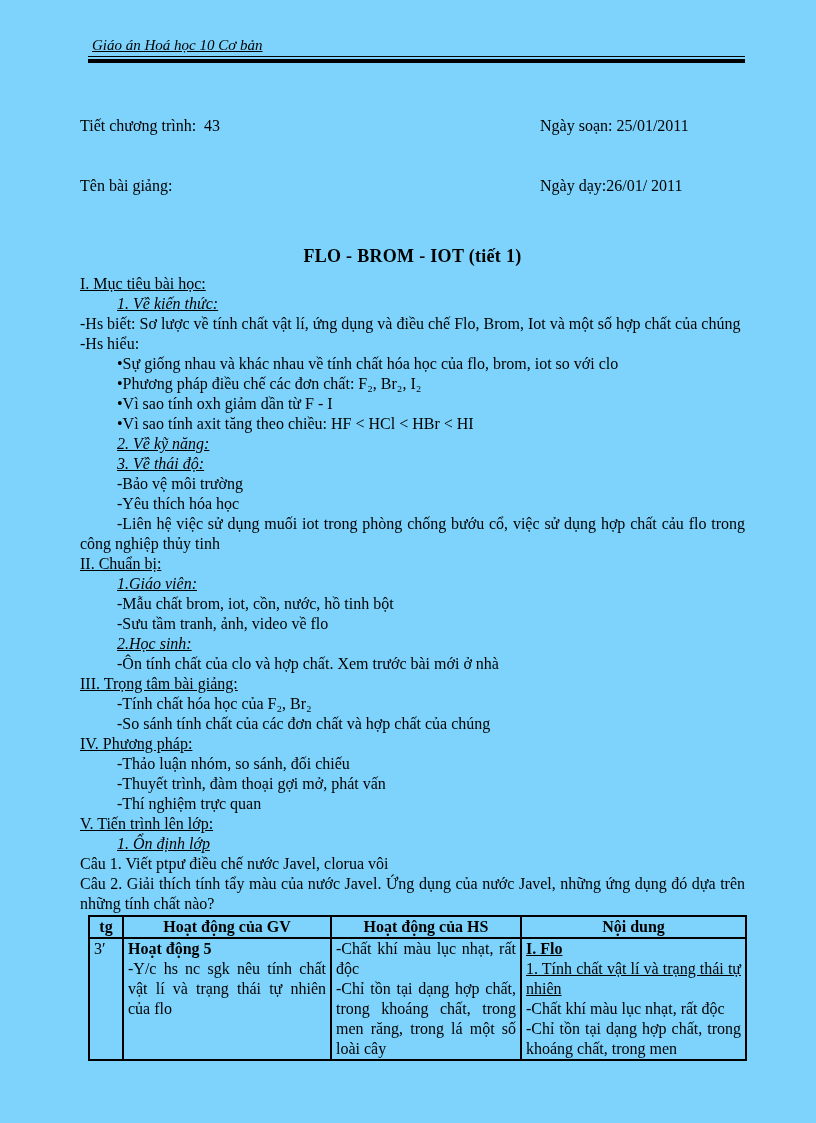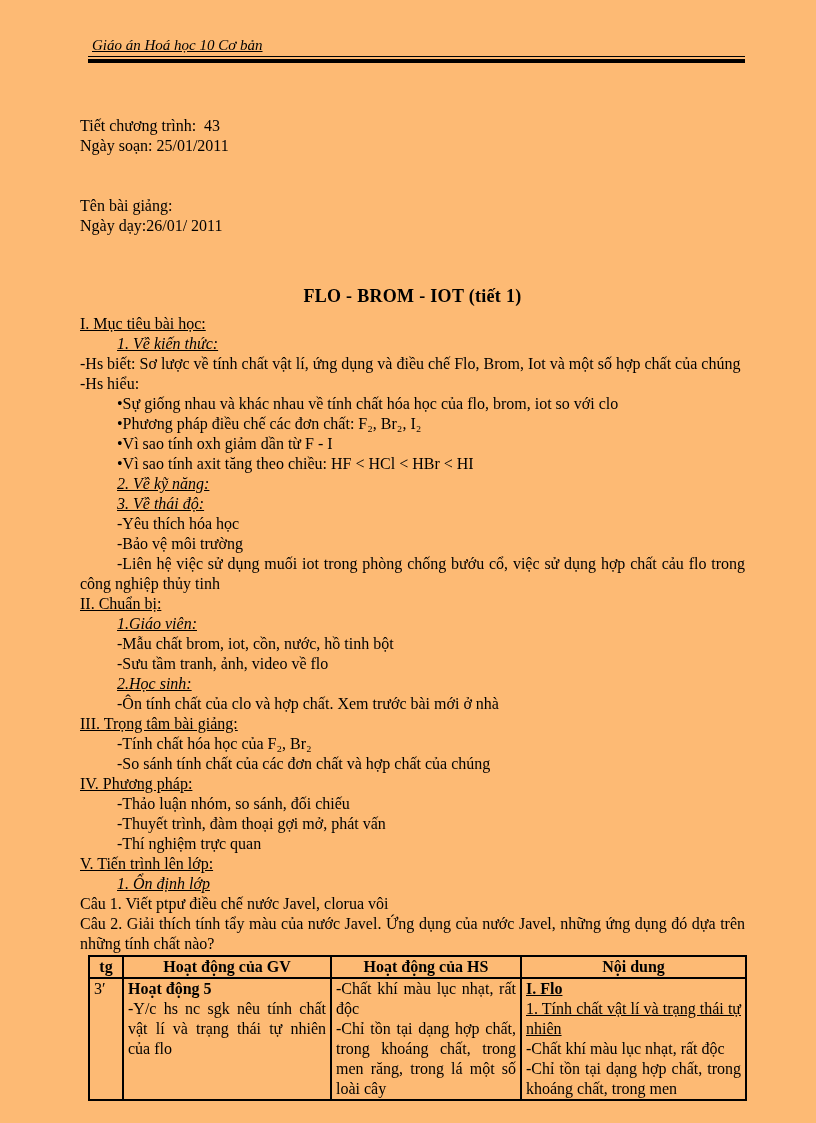--- a/index.html
+++ b/index.html
@@ -1,32 +1,32 @@
 <!DOCTYPE html>
 <html lang="vi"><head>
 <meta charset="utf-8">
 <style>
   html,body { margin:0; padding:0; background:#ffffff; }
   .page {
     position:relative;
     width:816px; height:1123px;
     box-sizing:border-box;
     padding:36px 71px 0 80px;
-    background:#fdba74;
+    background:#7dd3fc;
     color:#000;
     font-family:"Liberation Serif","DejaVu Serif",serif;
     font-size:16px; line-height:20px;
     overflow:hidden;
   }
   
   .booklet { margin-left:12px; font-style:italic; text-decoration:underline; font-size:15px; line-height:18px; }
   .header-rule { margin-left:8px; margin-top:2px; height:2px; border-top:1px solid #000; border-bottom:4px solid #000; }
   
   .meta { margin-top:13px; white-space:pre-wrap; }
-  .meta-row { display:flex;flex-direction:column; }
+  .meta-row { display:flex; }
   .meta-left { flex:1 1 auto; }
   .meta-right { width:205px; flex:0 0 auto; }
   
   .doc-title { margin:5px 0 3px 0; text-align:center; font-weight:bold; font-size:18px; line-height:30px; letter-spacing:0.3px; }
   
   .h1   { font-weight:normal; text-decoration:underline; }
   .sub  { margin-left:37px; font-style:italic; text-decoration:underline; }
   .bullet { margin-left:37px; }
   .ind  { margin-left:37px; }
   .para { text-align:justify; }
@@ -68,22 +68,22 @@
     <div class="h1">I. Mục tiêu bài học:</div>
     <div class="sub">1. Về kiến thức:</div>
     <div class="para">-Hs biết: Sơ lược về tính chất vật lí, ứng dụng và điều chế Flo, Brom, Iot và một số hợp chất của chúng</div>
     <div class="">-Hs hiểu:</div>
     <div class="bullet">•Sự giống nhau và khác nhau về tính chất hóa học của flo, brom, iot so với clo</div>
     <div class="bullet">•Phương pháp điều chế các đơn chất: F₂, Br₂, I₂</div>
     <div class="bullet">•Vì sao tính oxh giảm dần từ F - I</div>
     <div class="bullet">•Vì sao tính axit tăng theo chiều: HF &lt; HCl &lt; HBr &lt; HI</div>
     <div class="sub">2. Về kỹ năng:</div>
     <div class="sub">3. Về thái độ:</div>
+    <div class="ind">-Bảo vệ môi trường</div>
     <div class="ind">-Yêu thích hóa học</div>
-    <div class="ind">-Bảo vệ môi trường</div>
     <div class="pind">-Liên hệ việc sử dụng muối iot trong phòng chống bướu cổ, việc sử dụng hợp chất cảu flo trong công nghiệp thủy tinh</div>
     <div class="h1">II. Chuẩn bị:</div>
     <div class="sub">1.Giáo viên:</div>
     <div class="ind">-Mẫu chất brom, iot, cồn, nước, hồ tinh bột</div>
     <div class="ind">-Sưu tầm tranh, ảnh, video về flo</div>
     <div class="sub">2.Học sinh:</div>
     <div class="ind">-Ôn tính chất của clo và hợp chất. Xem trước bài mới ở nhà</div>
     <div class="h1">III. Trọng tâm bài giảng:</div>
     <div class="ind">-Tính chất hóa học của F₂, Br₂</div>
     <div class="ind">-So sánh tính chất của các đơn chất và hợp chất của chúng</div>

